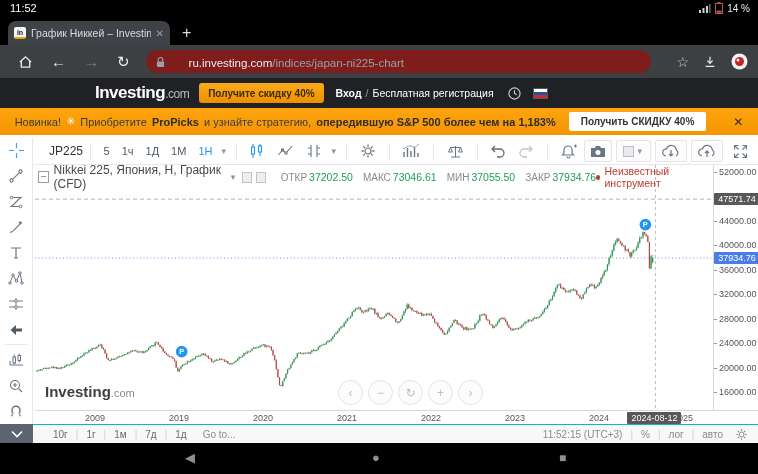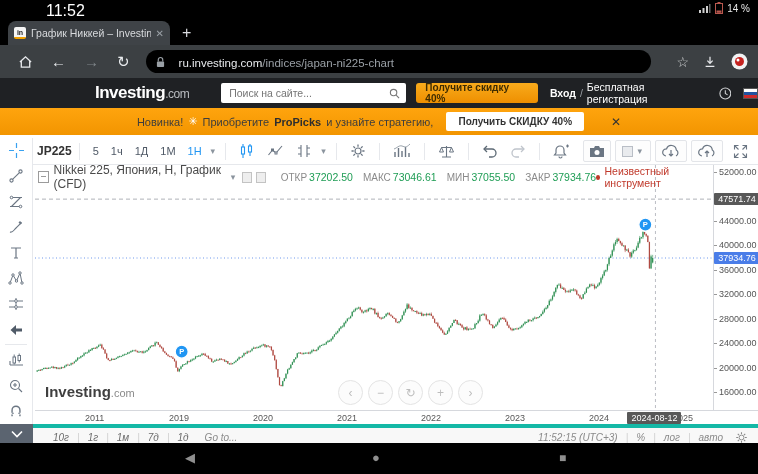--- a/index.html
+++ b/index.html
@@ -1,38 +1,38 @@
 <!DOCTYPE html>
 <html><head>
 <meta charset="utf-8">
 <style>
   html,body{margin:0;padding:0;background:#000;}
   .screen{position:relative;width:758px;height:474px;background:#000;overflow:hidden;
           font-family:"Liberation Sans","DejaVu Sans",sans-serif;}
   .abs{position:absolute;}
   
   .status-bar{left:0;top:0;width:758px;height:17px;background:#000;color:#fff;}
-  .status-time{left:10px;top:2px;font-size:16px;color:#fff;margin-left:36px;}
+  .status-time{left:10px;top:2px;font-size:11px;color:#fff;}
   .status-right{right:8px;top:2px;display:flex;align-items:center;gap:4px;color:#e8e8e8;font-size:10px;}
   
   .tab-strip{left:0;top:17px;width:758px;height:28px;background:#000;}
   .tab{left:8px;top:4px;width:162px;height:24px;background:#3f4347;border-radius:8px 8px 0 0;
        display:flex;align-items:center;padding:0 6px;box-sizing:border-box;gap:5px;}
   .favicon{width:12px;height:12px;border-radius:2px;background:#f5f5f5;color:#1c1c1c;
            font-size:7px;font-weight:bold;display:flex;align-items:center;justify-content:center;
            border-bottom:2px solid #f0a000;box-sizing:border-box;}
   .tab-title{flex:1;font-size:10.5px;color:#d8dadd;white-space:nowrap;overflow:hidden;}
   .tab-close{color:#9aa0a6;font-size:10px;}
   .new-tab{left:182px;top:8px;color:#dadce0;font-size:16px;line-height:16px;}
   
   .browser-bar{left:0;top:45px;width:758px;height:33px;background:#3c4043;display:flex;align-items:center;}
   .nav-ic{font-size:15px;color:#e8eaed;margin-left:18px;}
   .nav-ic.dim{color:#80868b;}
-  .url-pill{margin-left:16px;width:505px;height:23px;background:#000000;border-radius:12px;
-            display:flex;align-items:center;padding:0 10px;box-sizing:border-box;gap:14px;}
+  .url-pill{margin-left:16px;width:505px;height:23px;background:#7f1d1d;border-radius:12px;
+            display:flex;align-items:center;padding:0 10px;box-sizing:border-box;gap:24px;}
   .url-domain{font-size:11.5px;color:#e8eaed;}
   .url-path{font-size:11.5px;color:#9aa0a6;}
   .right-ics{margin-left:auto;display:flex;align-items:center;gap:14px;margin-right:10px;}
   
   .site-header{left:0;top:78px;width:758px;height:30px;background:#1f2124;display:flex;align-items:center;}
   .logo{margin-left:95px;font-size:17px;font-weight:bold;color:#fff;letter-spacing:-0.5px;}
   .logo .tld{font-weight:normal;font-size:12px;color:#b9bcc0;}
   .search-box{margin-left:32px;width:190px;height:20px;background:#fff;border-radius:2px;
               display:flex;align-items:center;padding:0 6px;box-sizing:border-box;}
   .search-box input{border:0;outline:0;flex:1;font-size:10.5px;color:#666;background:transparent;
@@ -57,21 +57,21 @@
   
   .draw-bar{left:0;top:138px;width:32px;height:286px;background:#fff;border-right:1px solid #e6e8ec;
             display:flex;flex-direction:column;align-items:center;}
   .draw-ic{width:32px;height:27px;display:flex;align-items:center;justify-content:center;}
   .draw-sep{width:22px;border-top:1px solid #e6e8ec;margin:2px 0;}
   .collapse-btn{left:0;top:424px;width:33px;height:19px;background:#5b6470;display:flex;
                 align-items:center;justify-content:center;}
   
   .chart-toolbar{left:33px;top:138px;width:725px;height:26px;background:#fff;border-bottom:1px solid #e6e8ec;
                  display:flex;align-items:center;font-size:11px;color:#4f5966;}
-  .symbol{margin-left:4px;font-size:12px;font-weight:bold;color:#333;}
+  .symbol{margin-left:16px;font-size:12px;font-weight:normal;color:#333;}
   .vsep{width:1px;height:17px;background:#e6e8ec;margin:0 7px;}
   .tf-group{display:flex;align-items:center;}
   .tf{padding:3px 6px;color:#4f5966;font-size:11px;}
   .tf.active{color:#2196f3;}
   .caret{color:#8b949e;font-size:9px;margin:0 3px;}
   .tool-btn{display:flex;align-items:center;justify-content:center;padding:0 6px;height:22px;}
   .right-tools{margin-left:auto;display:flex;align-items:center;margin-right:4px;gap:4px;}
   .boxed{border:1px solid #e3e5e9;border-radius:2px;height:20px;padding:0 5px;display:flex;
          align-items:center;justify-content:center;background:#fdfdfd;}
   
@@ -95,22 +95,22 @@
   .badge{position:absolute;font-size:9px;color:#fff;padding:1px 4px;border-radius:1px;}
   .alert-badge{background:#585858;left:714px;width:38px;text-align:center;}
   .price-badge{background:#4a7de8;left:714px;width:38px;text-align:center;}
   .date-badge{background:#585858;top:412px;}
   .watermark{left:45px;top:383px;font-size:15px;font-weight:bold;color:#3f3f3f;}
   .watermark .tld{font-weight:normal;font-size:11px;color:#8a8a8a;}
   .chart-nav{left:338px;top:380px;display:flex;gap:5px;}
   .cnav{width:23px;height:23px;border-radius:50%;border:1px solid #e4e4e4;background:#fcfcfc;
         color:#bdbdbd;font-size:12px;display:flex;align-items:center;justify-content:center;}
   
-  .bottom-bar{left:33px;top:424px;width:725px;height:19px;background:#f8f8f8;border-top:4px solid #14b8a6;
-              display:flex;align-items:center;font-size:10px;color:#6b6b6b;font-style:italic;}
+  .bottom-bar{left:33px;top:424px;width:725px;height:19px;background:#f8f8f8;border-top:1px solid #14b8a6;
+              display:flex;align-items:center;font-size:10px;color:#6b6b6b;}
   .range-group{display:flex;align-items:center;margin-left:12px;}
   .range{padding:0 8px;}
   .range-sep{color:#d0d0d0;}
   .goto{color:#8a8a8a;padding:0 8px;}
   .bb-right{margin-left:auto;display:flex;align-items:center;margin-right:6px;}
   .bb-item{padding:0 8px;color:#8a8a8a;}
   
   .android-bar{left:0;top:443px;width:758px;height:31px;background:#000;}
   .and-ic{position:absolute;top:7px;color:#8f8f8f;font-size:13px;}
   svg{display:block;}
@@ -169,44 +169,38 @@
       <svg width="17" height="17" viewBox="0 0 17 17">
         <circle cx="8.5" cy="8.5" r="8" fill="#f1f3f4"></circle>
           <circle cx="8.5" cy="8.5" r="4.5" fill="#c5221f"></circle>
         <circle cx="7" cy="7" r="1.5" fill="#fff"></circle>
       </svg>
     </div>
   </div>
 
   <div class="abs site-header">
     <div class="logo"><span>Investing</span><span class="tld">.com</span></div>
-    <div class="search-box">
-      <input placeholder="Поиск на сайте..." style="">
-      <svg width="11" height="11" viewBox="0 0 12 12">
-        <circle cx="5" cy="5" r="3.5" fill="none" stroke="#777" stroke-width="1.2"></circle>
-        <path d="M7.8 7.8L11 11" stroke="#777" stroke-width="1.2"></path>
-      </svg>
-    </div>
     <div class="hdr-promo">Получите скидку 40%</div>
     <span class="hdr-login">Вход</span>
     <span class="hdr-sep">/</span>
     <span class="hdr-reg">Бесплатная регистрация</span>
     <svg width="13" height="13" viewBox="0 0 14 14" style="margin-left:14px;">
       <circle cx="7" cy="7" r="6" fill="none" stroke="#cfd1d3" stroke-width="1.2"></circle>
       <path d="M7 3.5V7l2.5 1.5" fill="none" stroke="#cfd1d3" stroke-width="1.2"></path>
     </svg>
     <span class="flag" style="margin-left:12px;"></span>
   </div>
 
   <div class="abs banner">
     <span>Новинка!</span>
     <span class="spark">✳</span>
     <span>Приобретите</span>
     <b>ProPicks</b>
     <span>и узнайте стратегию,</span>
+    <b>опередившую S&amp;P 500 более чем на 1,183%</b>
     <span class="banner-cta">Получить СКИДКУ 40%</span>
     <span class="banner-close">✕</span>
   </div>
 
   <div class="abs page"></div>
 
   <div class="abs draw-bar">
     <div class="draw-ic">
       <svg width="17" height="17" viewBox="0 0 17 17">
         <path d="M8.5 1v5M8.5 11v5M1 8.5h5M11 8.5h5" stroke="#38a1f0" stroke-width="1.2" fill="none"></path>
@@ -1203,21 +1197,21 @@
       <div class="y-tick" style="top: 173.13px;">24000.00</div>
       <div class="y-tick-dash" style="top: 202.565px;"></div>
       <div class="y-tick" style="top: 197.565px;">20000.00</div>
       <div class="y-tick-dash" style="top: 227px;"></div>
       <div class="y-tick" style="top: 222px;">16000.00</div>
     </div>
   <div class="abs badge alert-badge" id="alertBadge" style="top: 193.137px;">47571.74</div>
   <div class="abs badge price-badge" id="priceBadge" style="top: 252.006px;">37934.76</div>
 
   <div class="abs x-axis" id="xaxis">
-      <div class="x-tick" style="left: 50px;">2011</div>
+      <div class="x-tick" style="left: 50px;">2009</div>
       <div class="x-tick" style="left: 134px;">2019</div>
       <div class="x-tick" style="left: 218px;">2020</div>
       <div class="x-tick" style="left: 302px; text-align: right;">2021</div>
       <div class="x-tick" style="left: 386px;">2022</div>
       <div class="x-tick" style="left: 470px;">2023</div>
       <div class="x-tick" style="left: 554px;">2024</div>
       <div class="x-tick" style="left: 638px;">2025</div>
     </div>
   <div class="abs badge date-badge" id="dateBadge" style="left: 627.44px;">2024-08-12</div>
 

